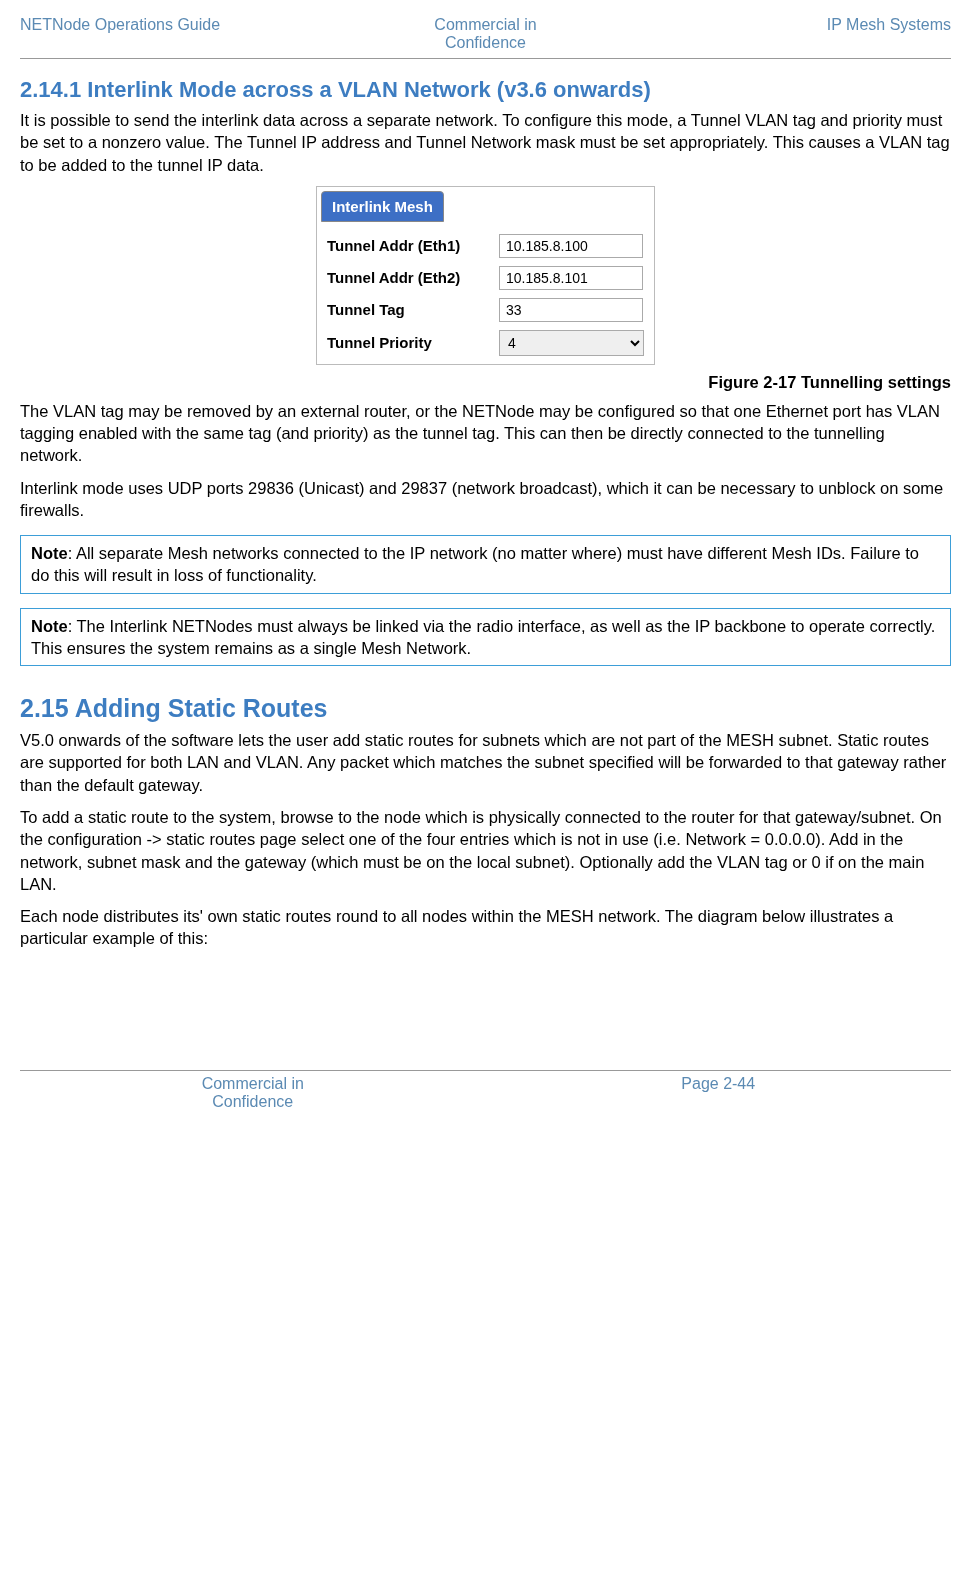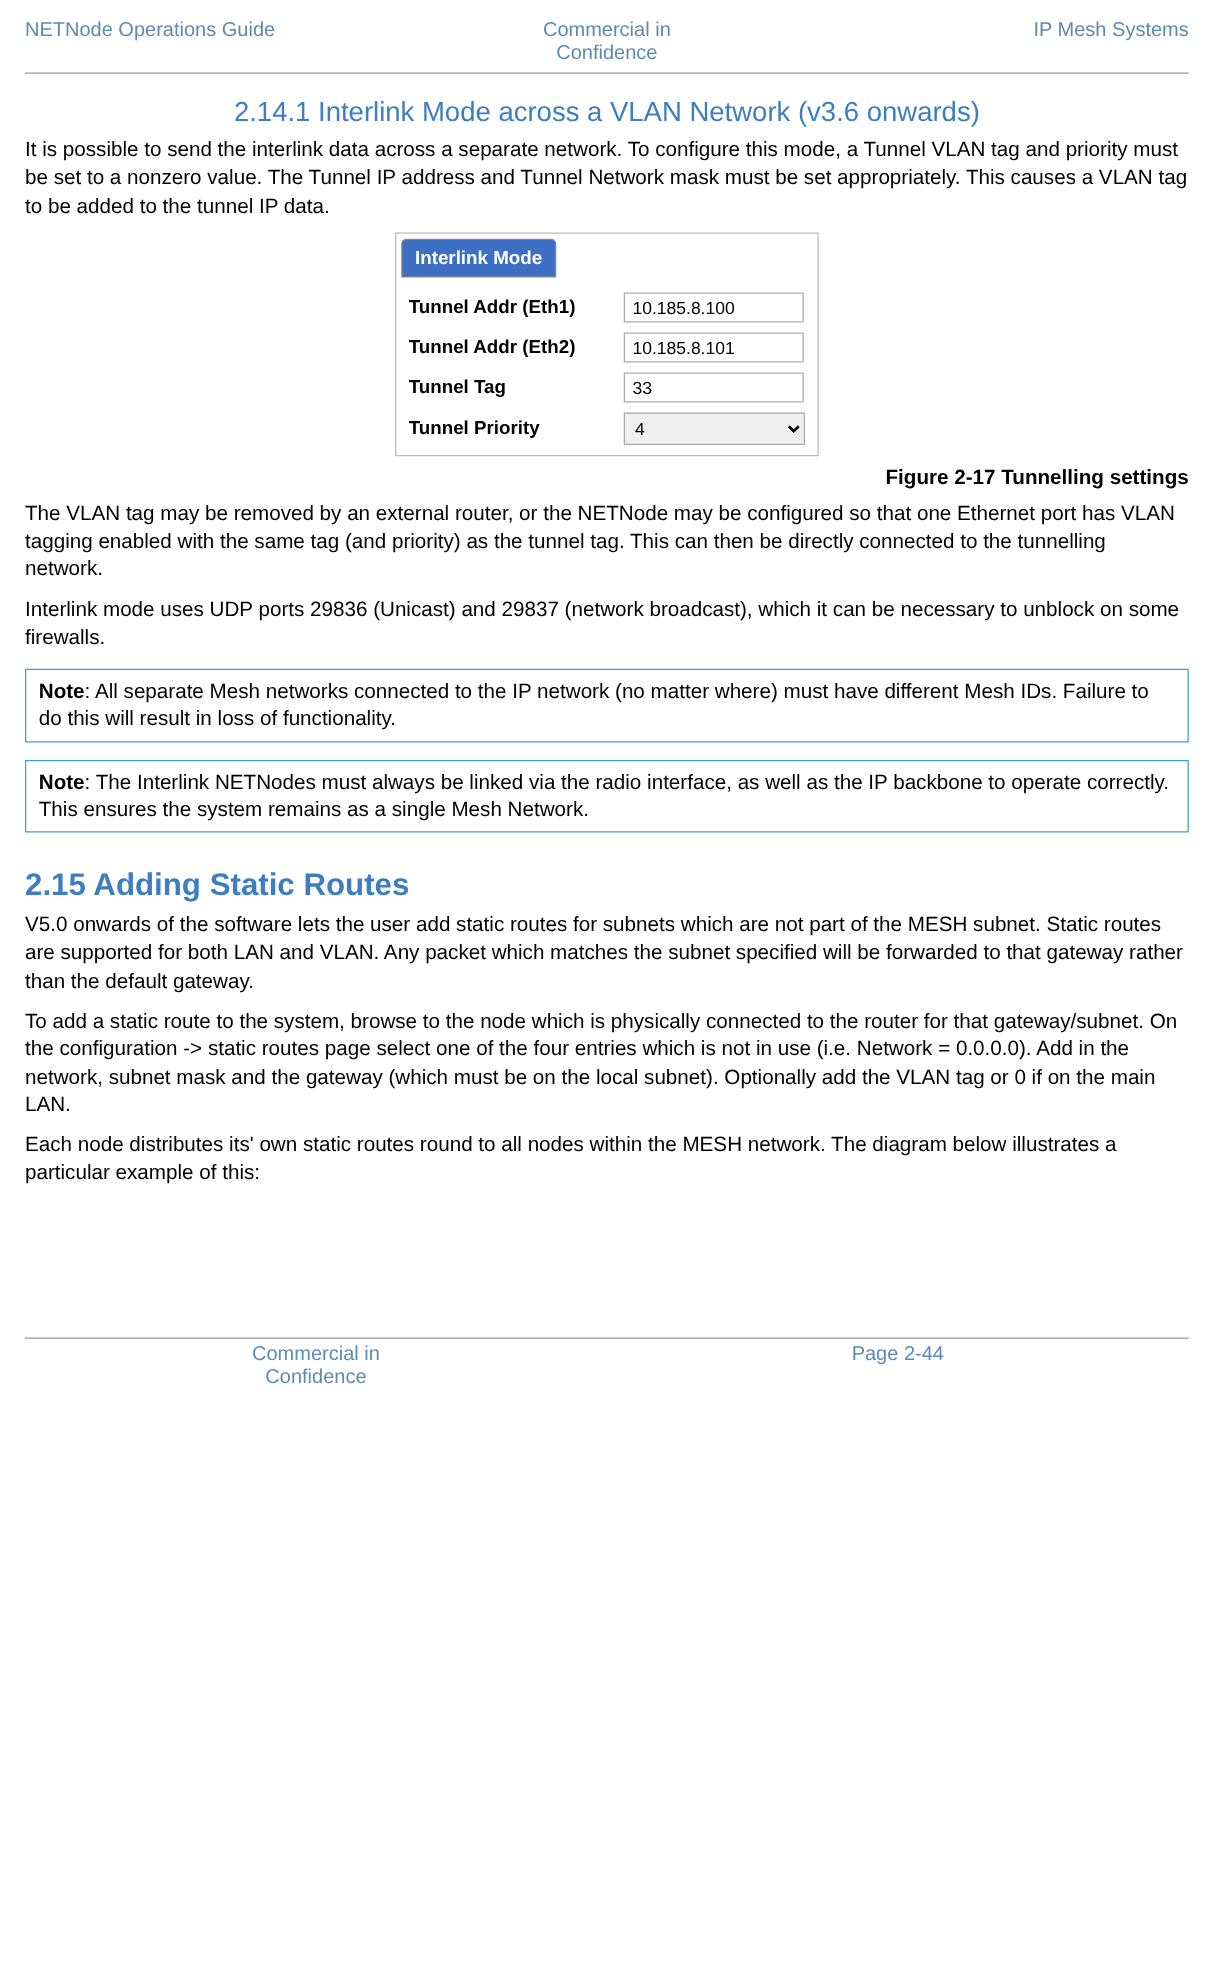--- a/index.html
+++ b/index.html
@@ -23,24 +23,23 @@
       padding-bottom: 6px;
       border-bottom: 1px solid #999;
       margin-bottom: 18px;
     }
     .header-row > div { flex: 1; }
     .header-row .mid { text-align: center; }
     .header-row .right { text-align: right; }
 
     h3.sub {
       color: #3d7dc1;
-      font-weight: normal;
+      font-weight: bold;
       font-size: 22px;
       margin: 16px 0 6px 0;
-      text-align: center;
     }
     h2.sec {
       color: #3d7dc1;
       font-weight: bold;
       font-size: 25px;
       margin: 28px 0 6px 0;
     }
     p { font-size: 16.5px; line-height: 1.35; margin: 6px 0 10px 0; }
 
     .fig-wrap { text-align: center; margin: 10px 0 6px 0; }
@@ -119,21 +118,21 @@
       <span>Commercial in</span><br><span>Confidence</span>
     </div>
     <div class="right">IP Mesh Systems</div>
   </div>
 
   <h3 class="sub">2.14.1 Interlink Mode across a VLAN Network (v3.6 onwards)</h3>
   <p>It is possible to send the interlink data across a separate network. To configure this mode, a Tunnel VLAN tag and priority must be set to a nonzero value. The Tunnel IP address and Tunnel Network mask must be set appropriately. This causes a VLAN tag to be added to the tunnel IP data.</p>
 
   <div class="fig-wrap">
     <div class="fig-box">
-      <div class="fig-title">Interlink Mode</div>
+      <div class="fig-title">Interlink Mesh</div>
       <table class="fig-table">
         <tbody>
             <tr>
           <td class="lbl">Tunnel Addr (Eth1)</td>
           <td><input class="fig-input" value="10.185.8.100" style=""></td>
         </tr>
         <tr>
           <td class="lbl">Tunnel Addr (Eth2)</td>
           <td><input class="fig-input" value="10.185.8.101" style=""></td>
         </tr>

